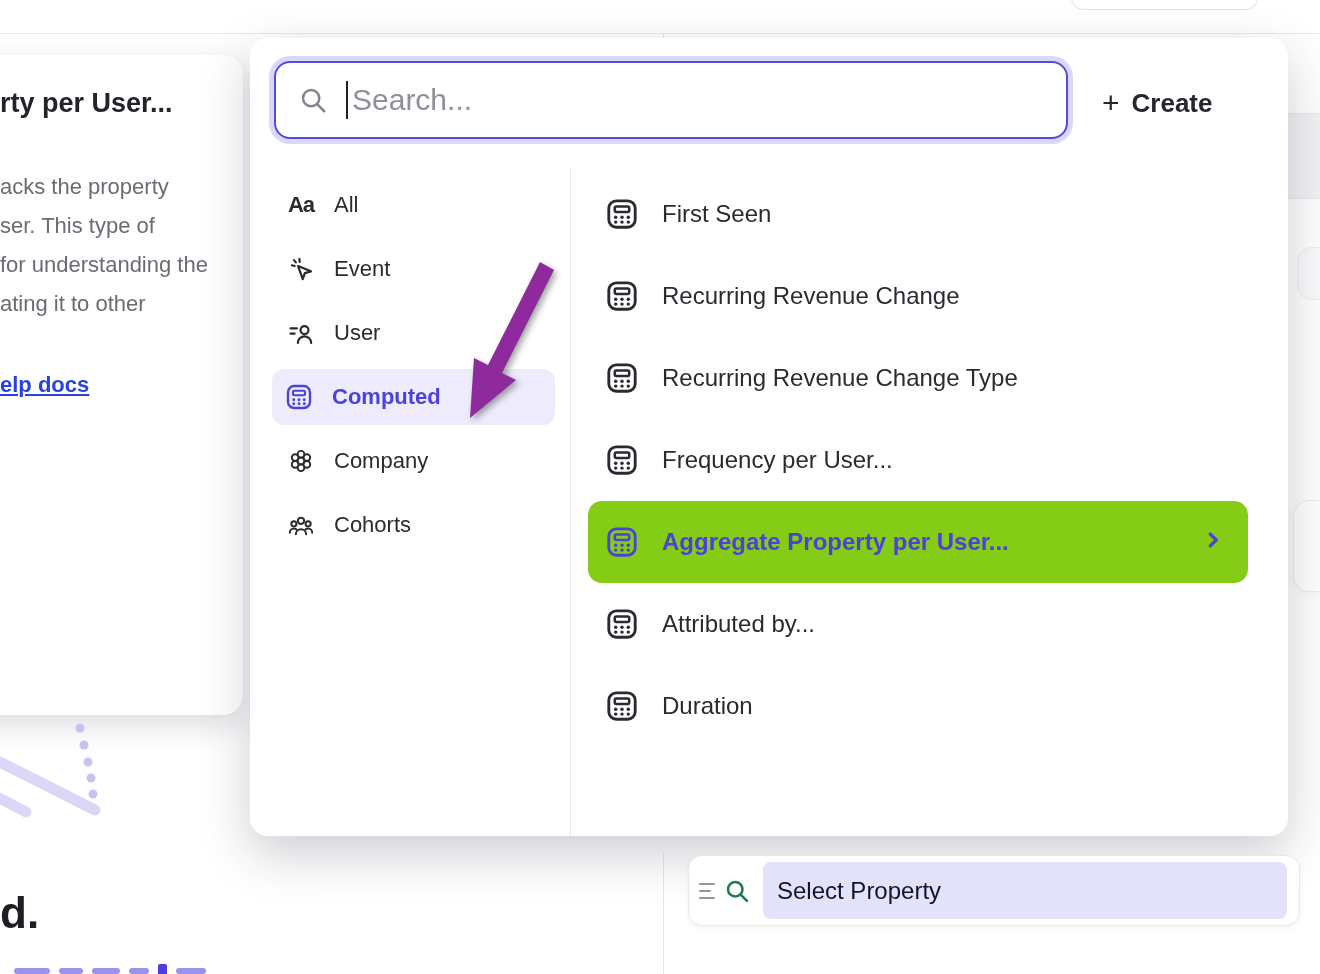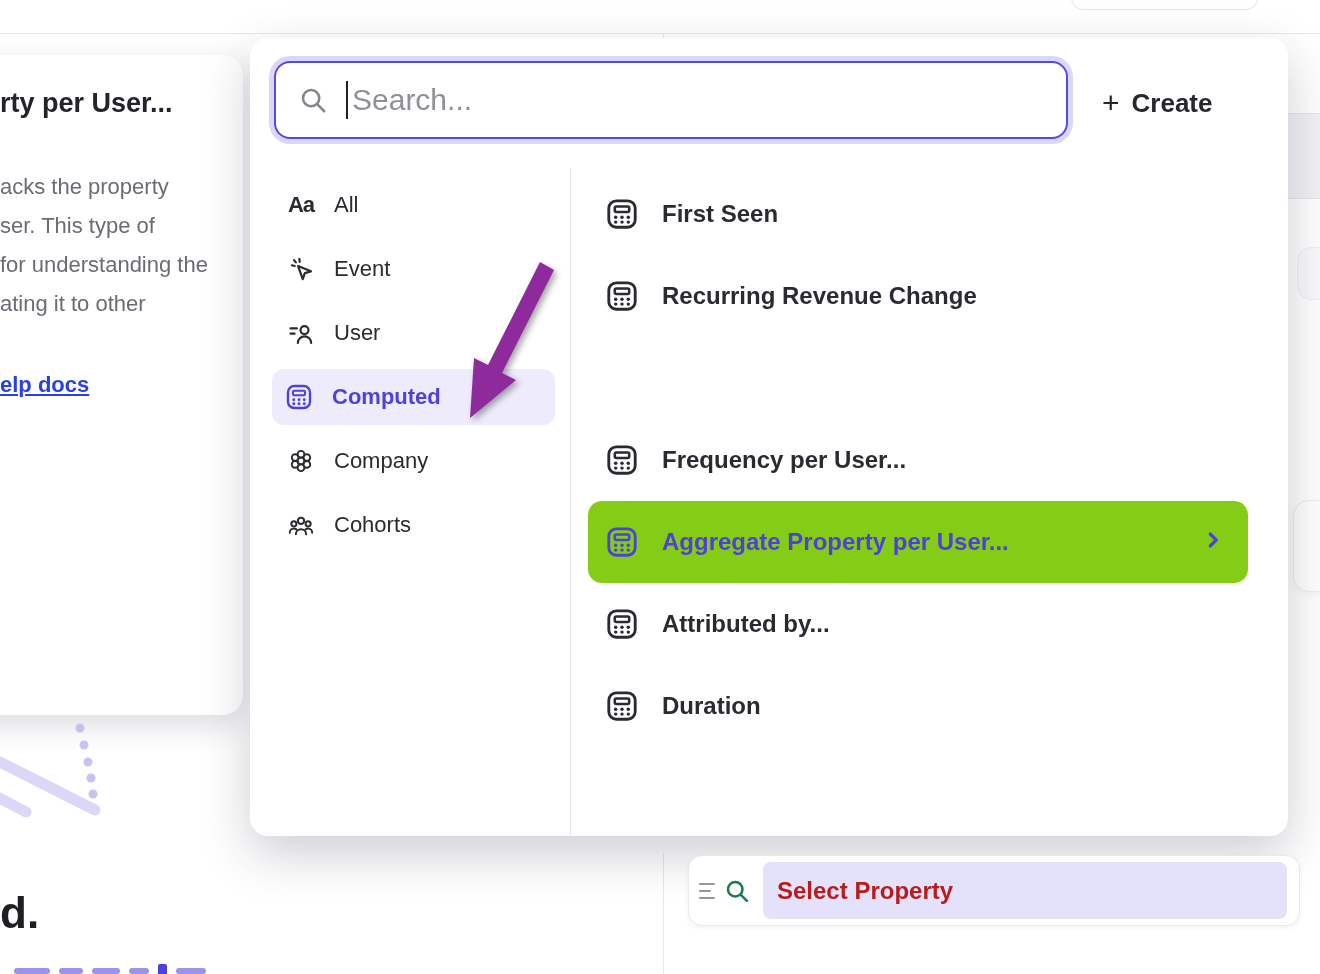--- a/index.html
+++ b/index.html
@@ -61,40 +61,40 @@
   .cat-row .cicon { width:30px; height:30px; flex:none; display:flex; align-items:center; justify-content:center; }
   .cat-row .clabel { font-size:22px; font-weight:500; }
   .cat-row.active { background:#edebfc; color:#4c42da;padding-left:12px; }
   .cat-row.active .clabel { font-weight:bold; }
   .aa-glyph { font-size:22px; font-weight:bold; letter-spacing:-1px; }
 
   
   .prop-row { position:absolute; left:338px; width:660px; height:82px; border-radius:14px;
     display:flex; align-items:center; gap:22px; padding-left:16px; cursor:pointer; color:#2a2a31; }
   .prop-row .picon { width:36px; height:36px; flex:none; }
-  .prop-row .plabel { font-size:24px; font-weight:700; }
+  .prop-row .plabel { font-size:24px; font-weight:400; }
   .prop-row.active { background:#84cc16; color:#4c42da; }
   .prop-row.active .plabel { font-weight:bold; }
   .prop-chevron { position:absolute; right:22px; top:26px; width:26px; height:26px; color:#4c42da; }
 
   
   .arrow-svg { position:absolute; left:430px; top:245px; pointer-events:none; }
 
   
   .footer-card { position:absolute; left:688px; top:855px; width:612px; height:71px; background:#fff;
     border:1px solid #e9e9ec; border-radius:14px; box-shadow:0 2px 6px rgba(0,0,0,0.05);
     display:flex; align-items:center; }
   .drag-handle { margin-left:10px; width:16px; height:16px; display:flex; flex-direction:column;
     justify-content:space-between; flex:none; cursor:grab; }
   .drag-handle span { display:block; height:2px; background:#95959c; border-radius:1px; }
   .drag-handle span:nth-child(2) { width:12px; }
   .footer-search-icon { margin-left:8px; width:28px; height:28px; color:#1b7d4f; flex:none; }
   .select-pill { margin-left:12px; margin-right:12px; flex:1; height:57px; background:#e4e1fb;
     border-radius:8px; display:flex; align-items:center; padding-left:14px; cursor:pointer; }
-  .select-pill .pill-label { font-size:24px; font-weight:bold; color:#b91c1c; }
+  .select-pill .pill-label { font-size:24px; font-weight:normal; color:#0f172a; }
 </style>
 </head>
 <body>
 
 <div id="stage">
 
   <div class="top-hairline"></div>
   <div class="top-right-btn"></div>
   <div class="vdiv-top"></div>
   <div class="vdiv-bottom"></div>
@@ -246,20 +246,35 @@
             <circle cx="7.8" cy="14.2" r="1.15"></circle>
             <circle cx="12" cy="14.2" r="1.15"></circle>
             <circle cx="16.2" cy="14.2" r="1.15"></circle>
             <circle cx="7.8" cy="17.4" r="1.15"></circle>
             <circle cx="12" cy="17.4" r="1.15"></circle>
             <circle cx="16.2" cy="17.4" r="1.15"></circle>
           </g>
       </svg>
       <span class="plabel">Recurring Revenue Change</span>
     </div>
+    <div class="prop-row" style="top:299px">
+      <svg class="picon" viewBox="0 0 24 24" fill="none" stroke="currentColor" stroke-width="1.9">
+        <rect x="3.2" y="3.2" width="17.6" height="17.6" rx="5"></rect>
+          <rect x="7.2" y="7" width="9.6" height="3.6" rx="1" stroke-width="1.7"></rect>
+        <g fill="currentColor" stroke="none">
+            <circle cx="7.8" cy="14.2" r="1.15"></circle>
+            <circle cx="12" cy="14.2" r="1.15"></circle>
+            <circle cx="16.2" cy="14.2" r="1.15"></circle>
+            <circle cx="7.8" cy="17.4" r="1.15"></circle>
+            <circle cx="12" cy="17.4" r="1.15"></circle>
+            <circle cx="16.2" cy="17.4" r="1.15"></circle>
+          </g>
+      </svg>
+      <span class="plabel">Recurring Revenue Change Type</span>
+    </div>
     <div class="prop-row" style="top:381px">
       <svg class="picon" viewBox="0 0 24 24" fill="none" stroke="currentColor" stroke-width="1.9">
         <rect x="3.2" y="3.2" width="17.6" height="17.6" rx="5"></rect>
           <rect x="7.2" y="7" width="9.6" height="3.6" rx="1" stroke-width="1.7"></rect>
         <g fill="currentColor" stroke="none">
             <circle cx="7.8" cy="14.2" r="1.15"></circle>
             <circle cx="12" cy="14.2" r="1.15"></circle>
             <circle cx="16.2" cy="14.2" r="1.15"></circle>
             <circle cx="7.8" cy="17.4" r="1.15"></circle>
             <circle cx="12" cy="17.4" r="1.15"></circle>

